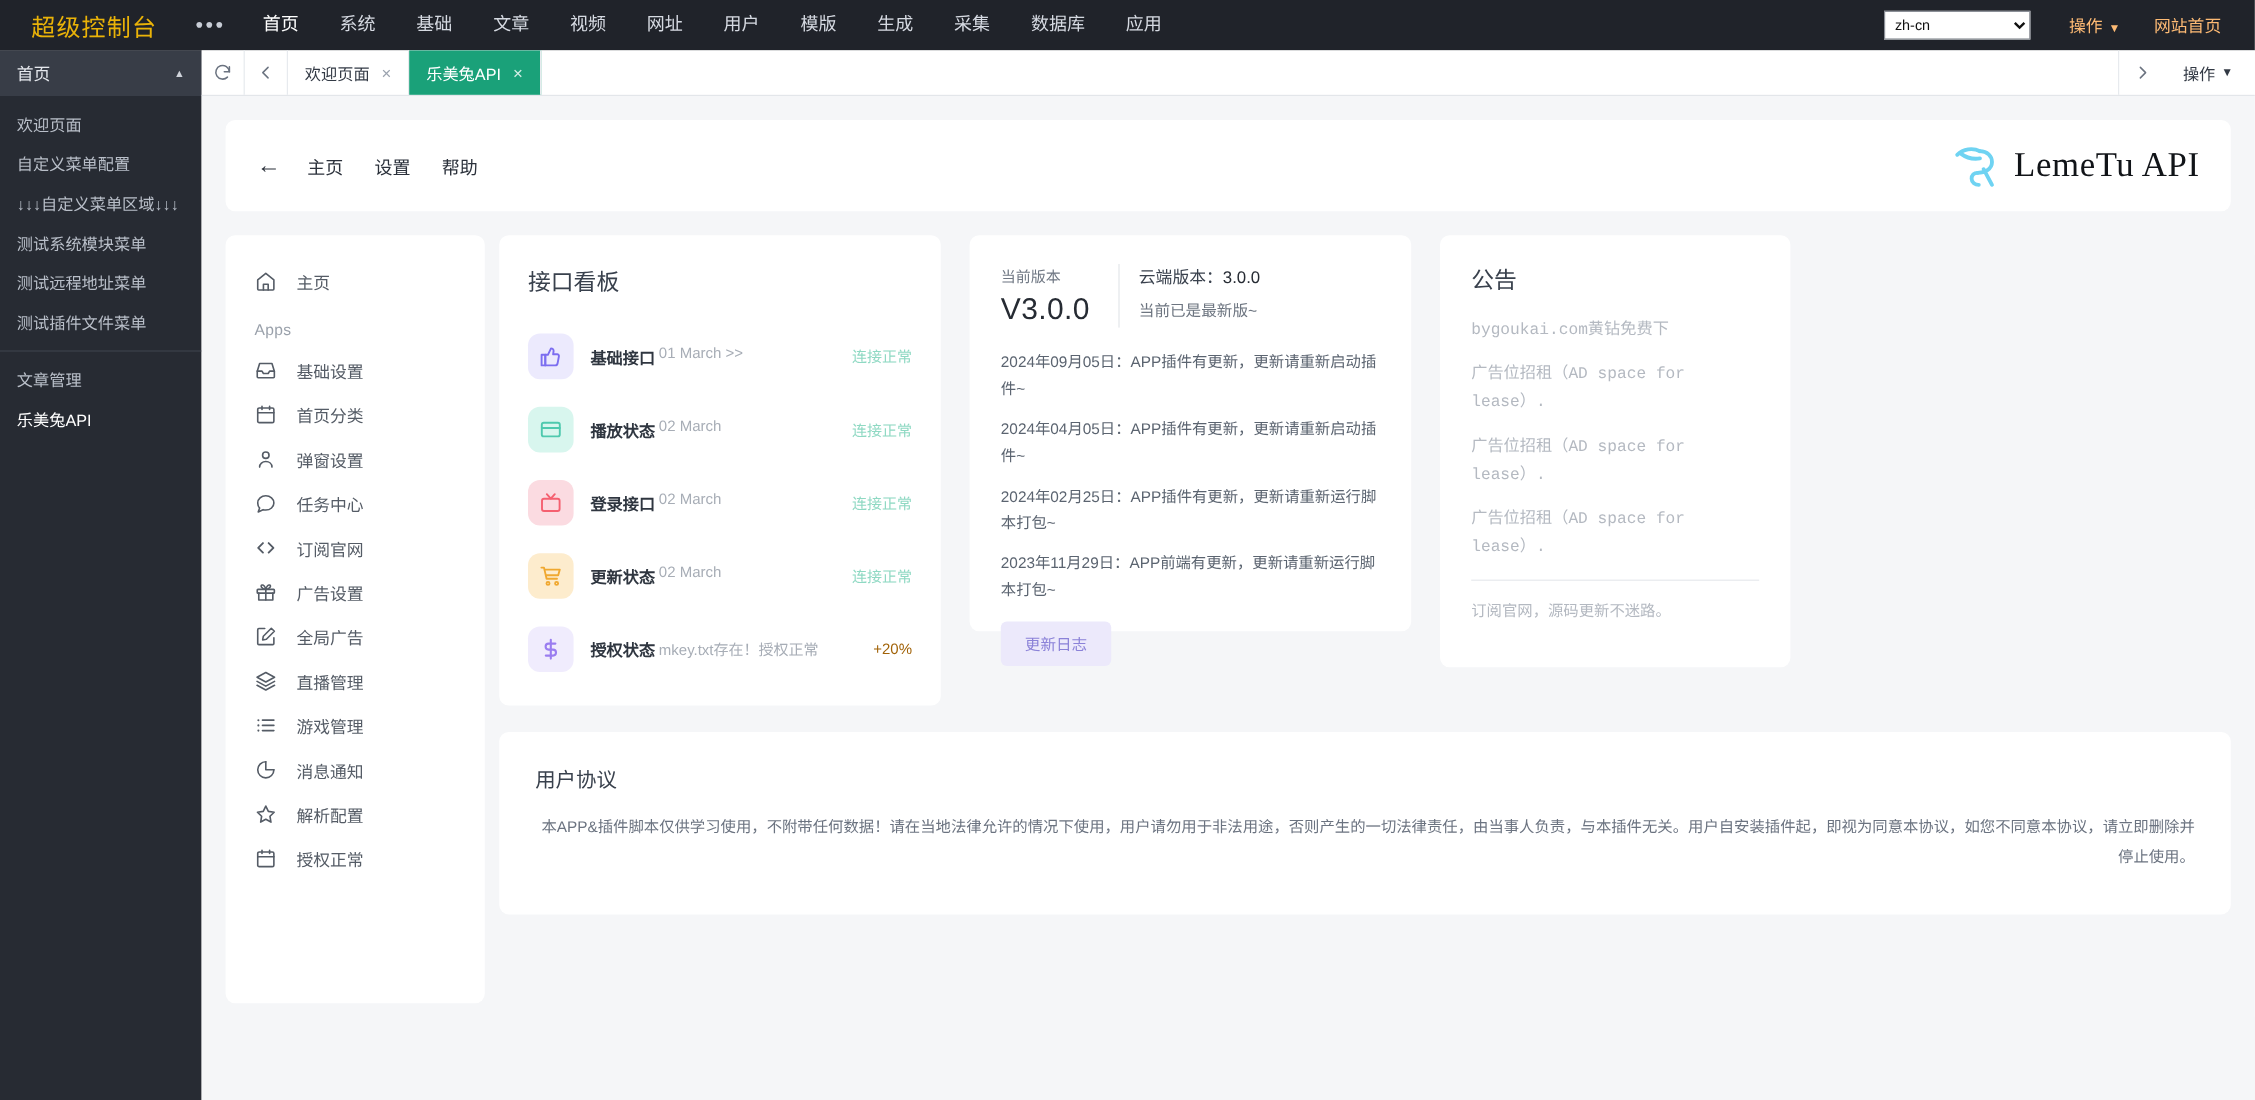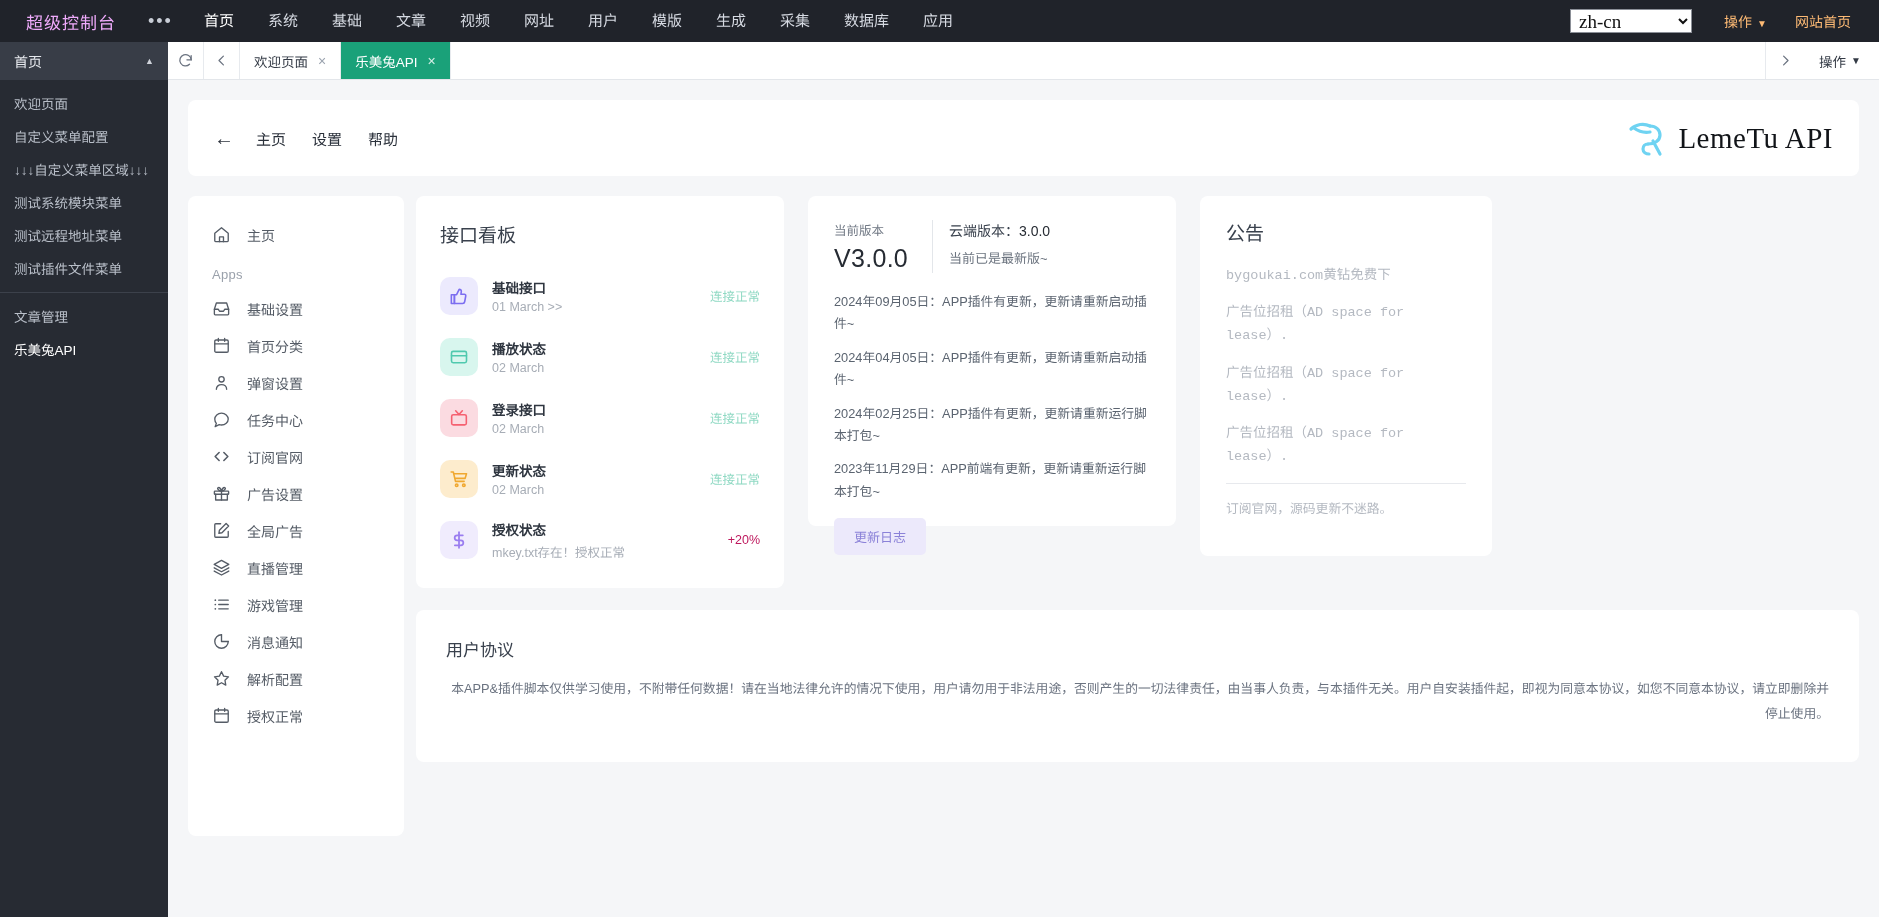--- a/index.html
+++ b/index.html
@@ -9,40 +9,40 @@
     font-family: "Liberation Sans", "DejaVu Sans", sans-serif;
     background: #ffffff; overflow: hidden;
   }
 
   
   .topbar {
     position: absolute; top: 0; left: 0; width: 1879px; height: 42px;
     background: #20232a; display: flex; align-items: center;
   }
   .brand {
-    color: #f0abfc; font-size: 17px; padding: 0 18px 0 26px;
+    color: #eab308; font-size: 20px; padding: 0 18px 0 26px;
     letter-spacing: 1px; white-space: nowrap;
   }
   .dots-btn {
     color: #c8cdd6; font-size: 18px; padding: 0 14px; letter-spacing: 2px;
     line-height: 10px; cursor: pointer;
   }
   .topnav { display: flex; align-items: center; height: 42px; }
   .topnav-item {
     color: #d6dae2; font-size: 15px; padding: 0 17px; line-height: 42px;
     cursor: pointer; white-space: nowrap;
   }
   .topnav-item.active { color: #ffffff; }
   .topbar-right {
     margin-left: auto; display: flex; align-items: center;
     padding-right: 14px; gap: 0;
   }
   .lang-select {
-    width: 122px; height: 24px; font-size: 19px;
-    font-family: Liberation Serif, serif;
+    width: 122px; height: 24px; font-size: 12px;
+    font-family: Liberation Sans, sans-serif;
     border: 1px solid #8b8f97; background: #ffffff; color: #111;
     padding: 0 4px; margin-right: 18px;
   }
   .topbar-action {
     color: #fdba74; font-size: 14px; padding: 0 14px; cursor: pointer;
     white-space: nowrap;
   }
   .caret-d { font-size: 10px; margin-left: 5px; }
 
   
@@ -146,21 +146,21 @@
     font-size: 19px; color: #39414d; margin-bottom: 18px; font-weight: normal;
   }
   .dash-row {
     display: flex; align-items: center; height: 61px; gap: 14px;
   }
   .dash-ico {
     width: 38px; height: 38px; border-radius: 10px; flex: 0 0 38px;
     display: flex; align-items: center; justify-content: center;
   }
   .dash-ico svg { width: 20px; height: 20px; display: block; }
-  .dash-txt { display: flex; flex-direction: column; gap: 3px; min-width: 0; }
+  .dash-txt { display: flex; gap: 3px; min-width: 0; }
   .dash-name { font-size: 13.5px; color: #2f3640; font-weight: bold; }
   .dash-sub { font-size: 12.5px; color: #a7adb6; }
   .dash-stat {
     margin-left: auto; font-size: 12.5px; white-space: nowrap;
   }
 
   
   .ver-card {
     position: absolute; top: 116px; left: 640px; width: 368px; height: 330px;
     padding: 22px 26px 0 26px;
@@ -486,21 +486,21 @@
           <div class="dash-ico" style="background: rgb(240, 236, 253); color: rgb(154, 125, 240);">
             <svg viewBox="0 0 24 24" fill="none" stroke="currentColor" stroke-width="2.1" stroke-linecap="round" stroke-linejoin="round">
               <path d="M12 2.6v18.8"></path>
               <path d="M16.6 6.4H9.8a3 3 0 0 0 0 6h4.4a3 3 0 0 1 0 6H7"></path>
             </svg>
           </div>
           <div class="dash-txt">
             <div class="dash-name">授权状态</div>
             <div class="dash-sub">mkey.txt存在！授权正常</div>
           </div>
-          <div class="dash-stat" style="color: #be185d;">+20%</div>
+          <div class="dash-stat" style="color: #a16207;">+20%</div>
         </div>
       </div>
   </div>
 
   <div class="card ver-card">
     <div class="ver-top">
       <div class="ver-left">
         <div class="ver-label">当前版本</div>
         <div class="ver-num">V3.0.0</div>
       </div>

